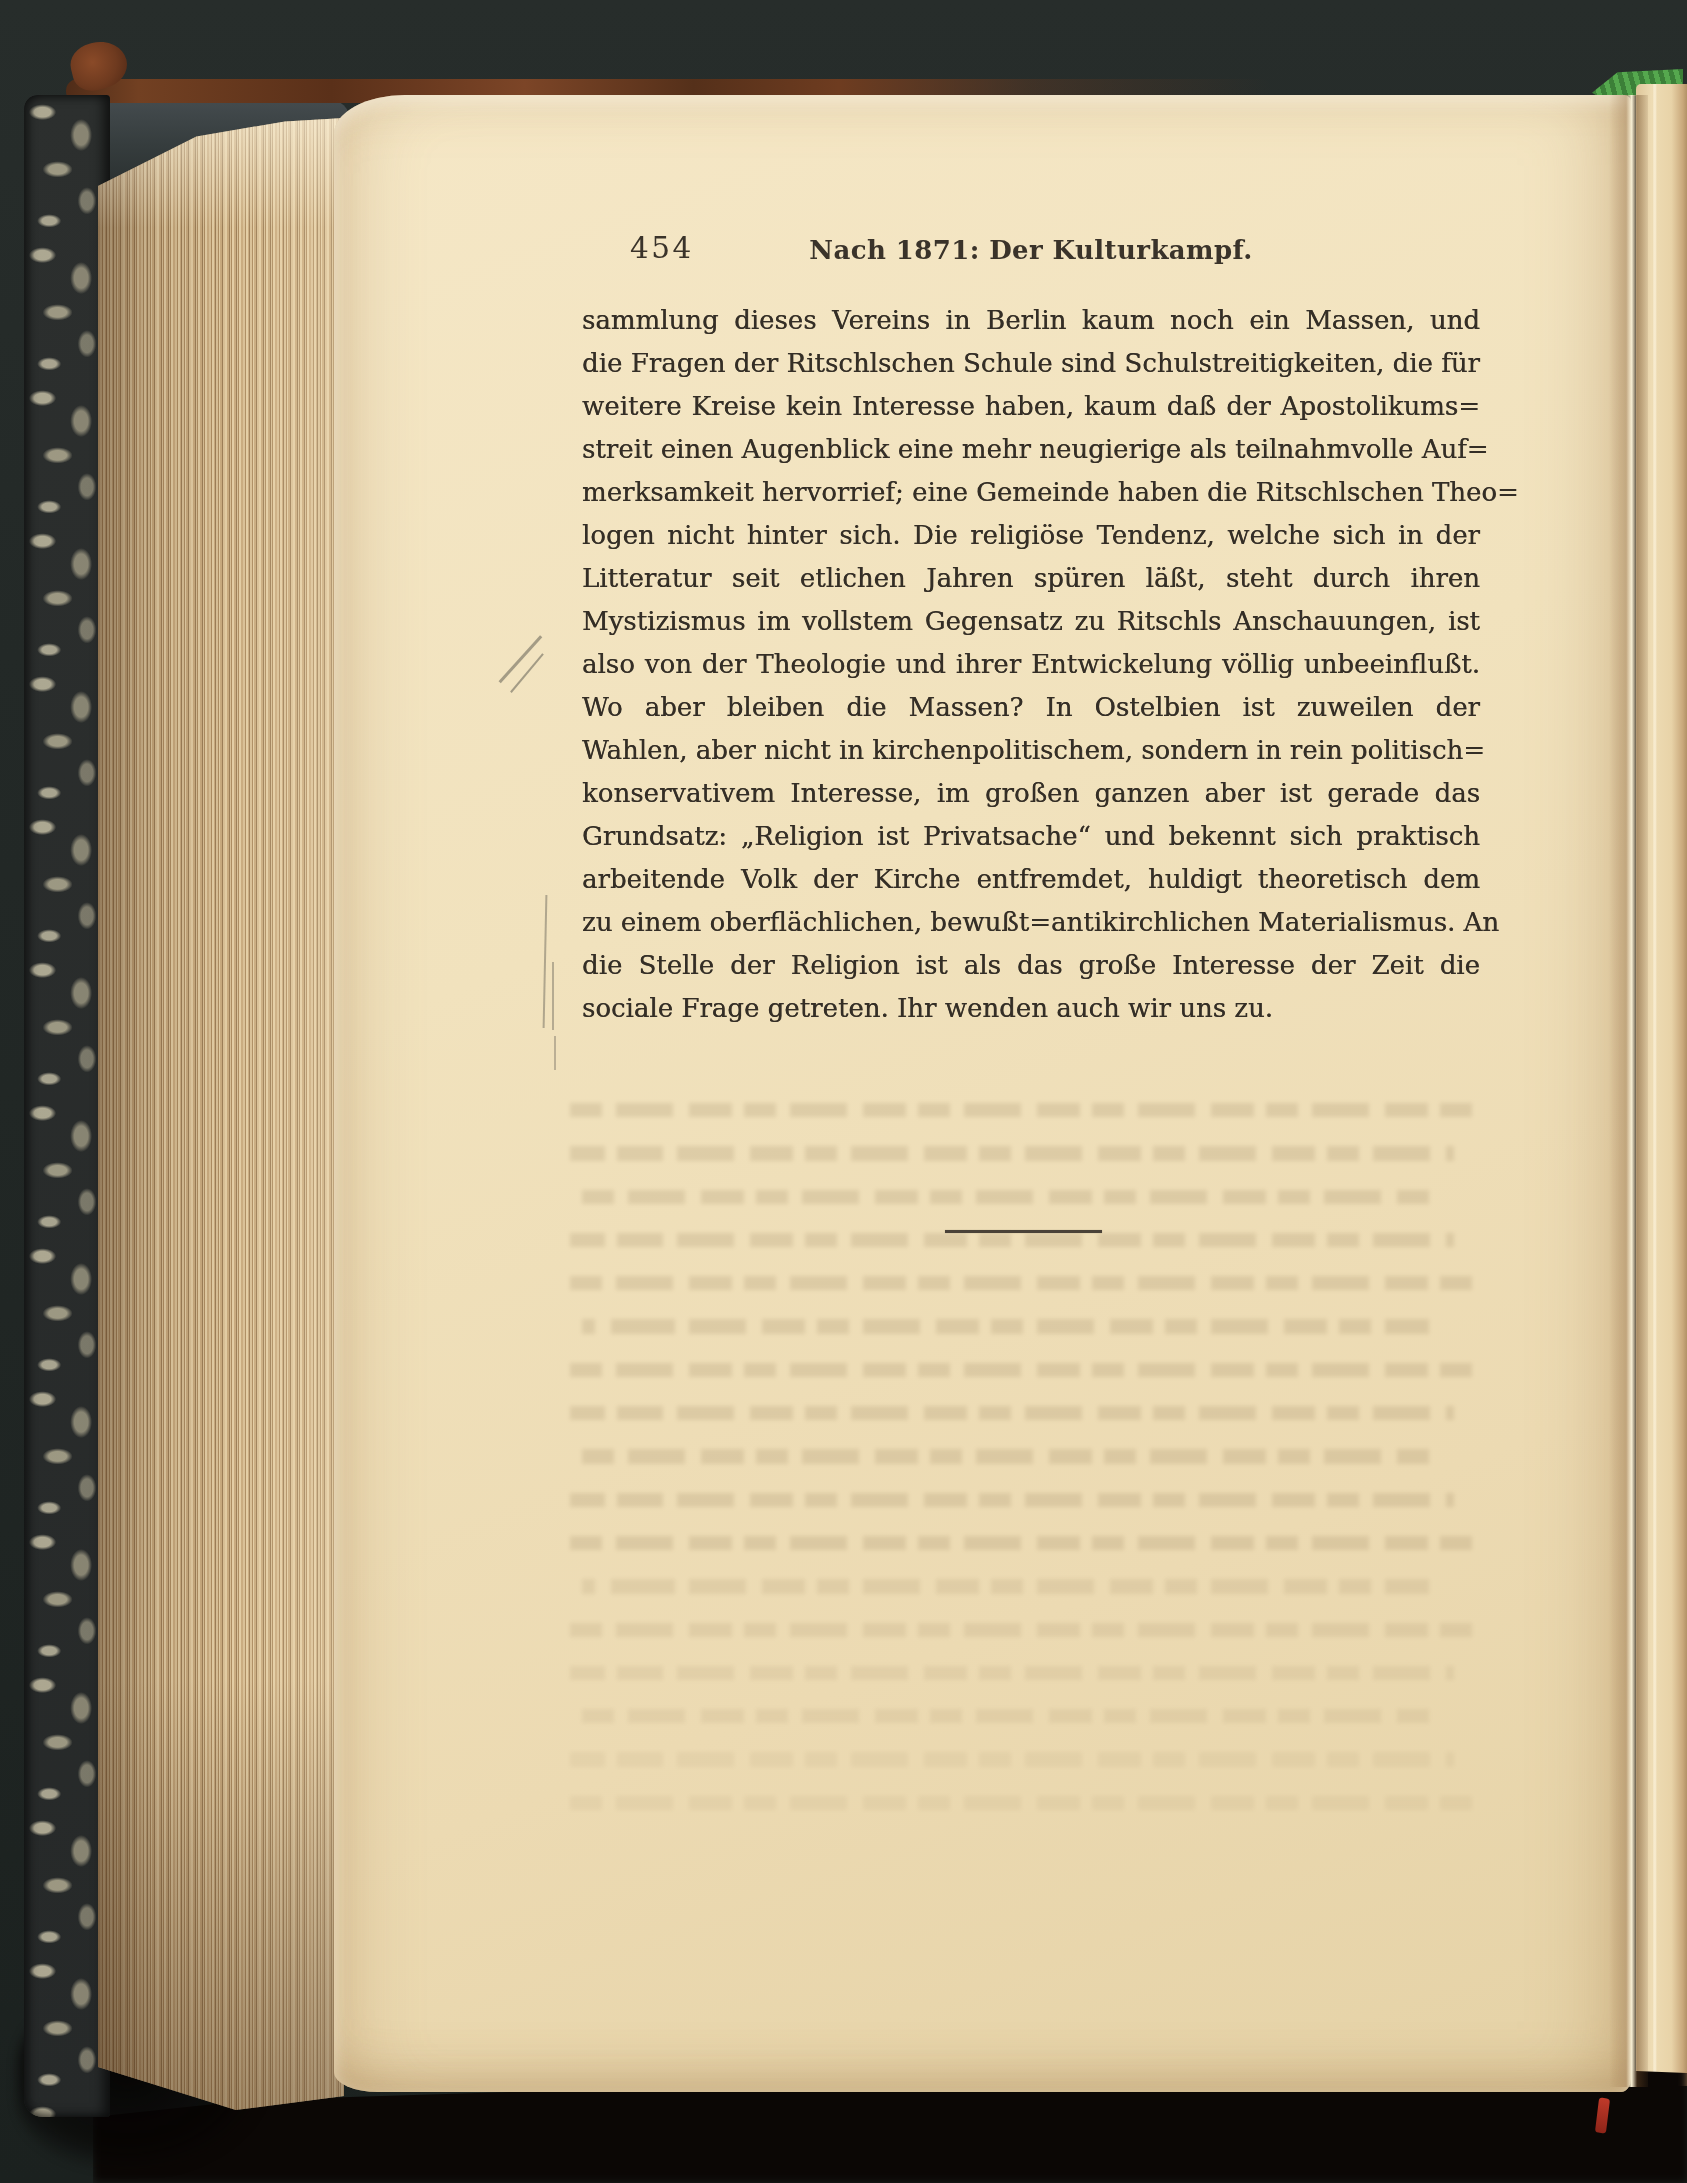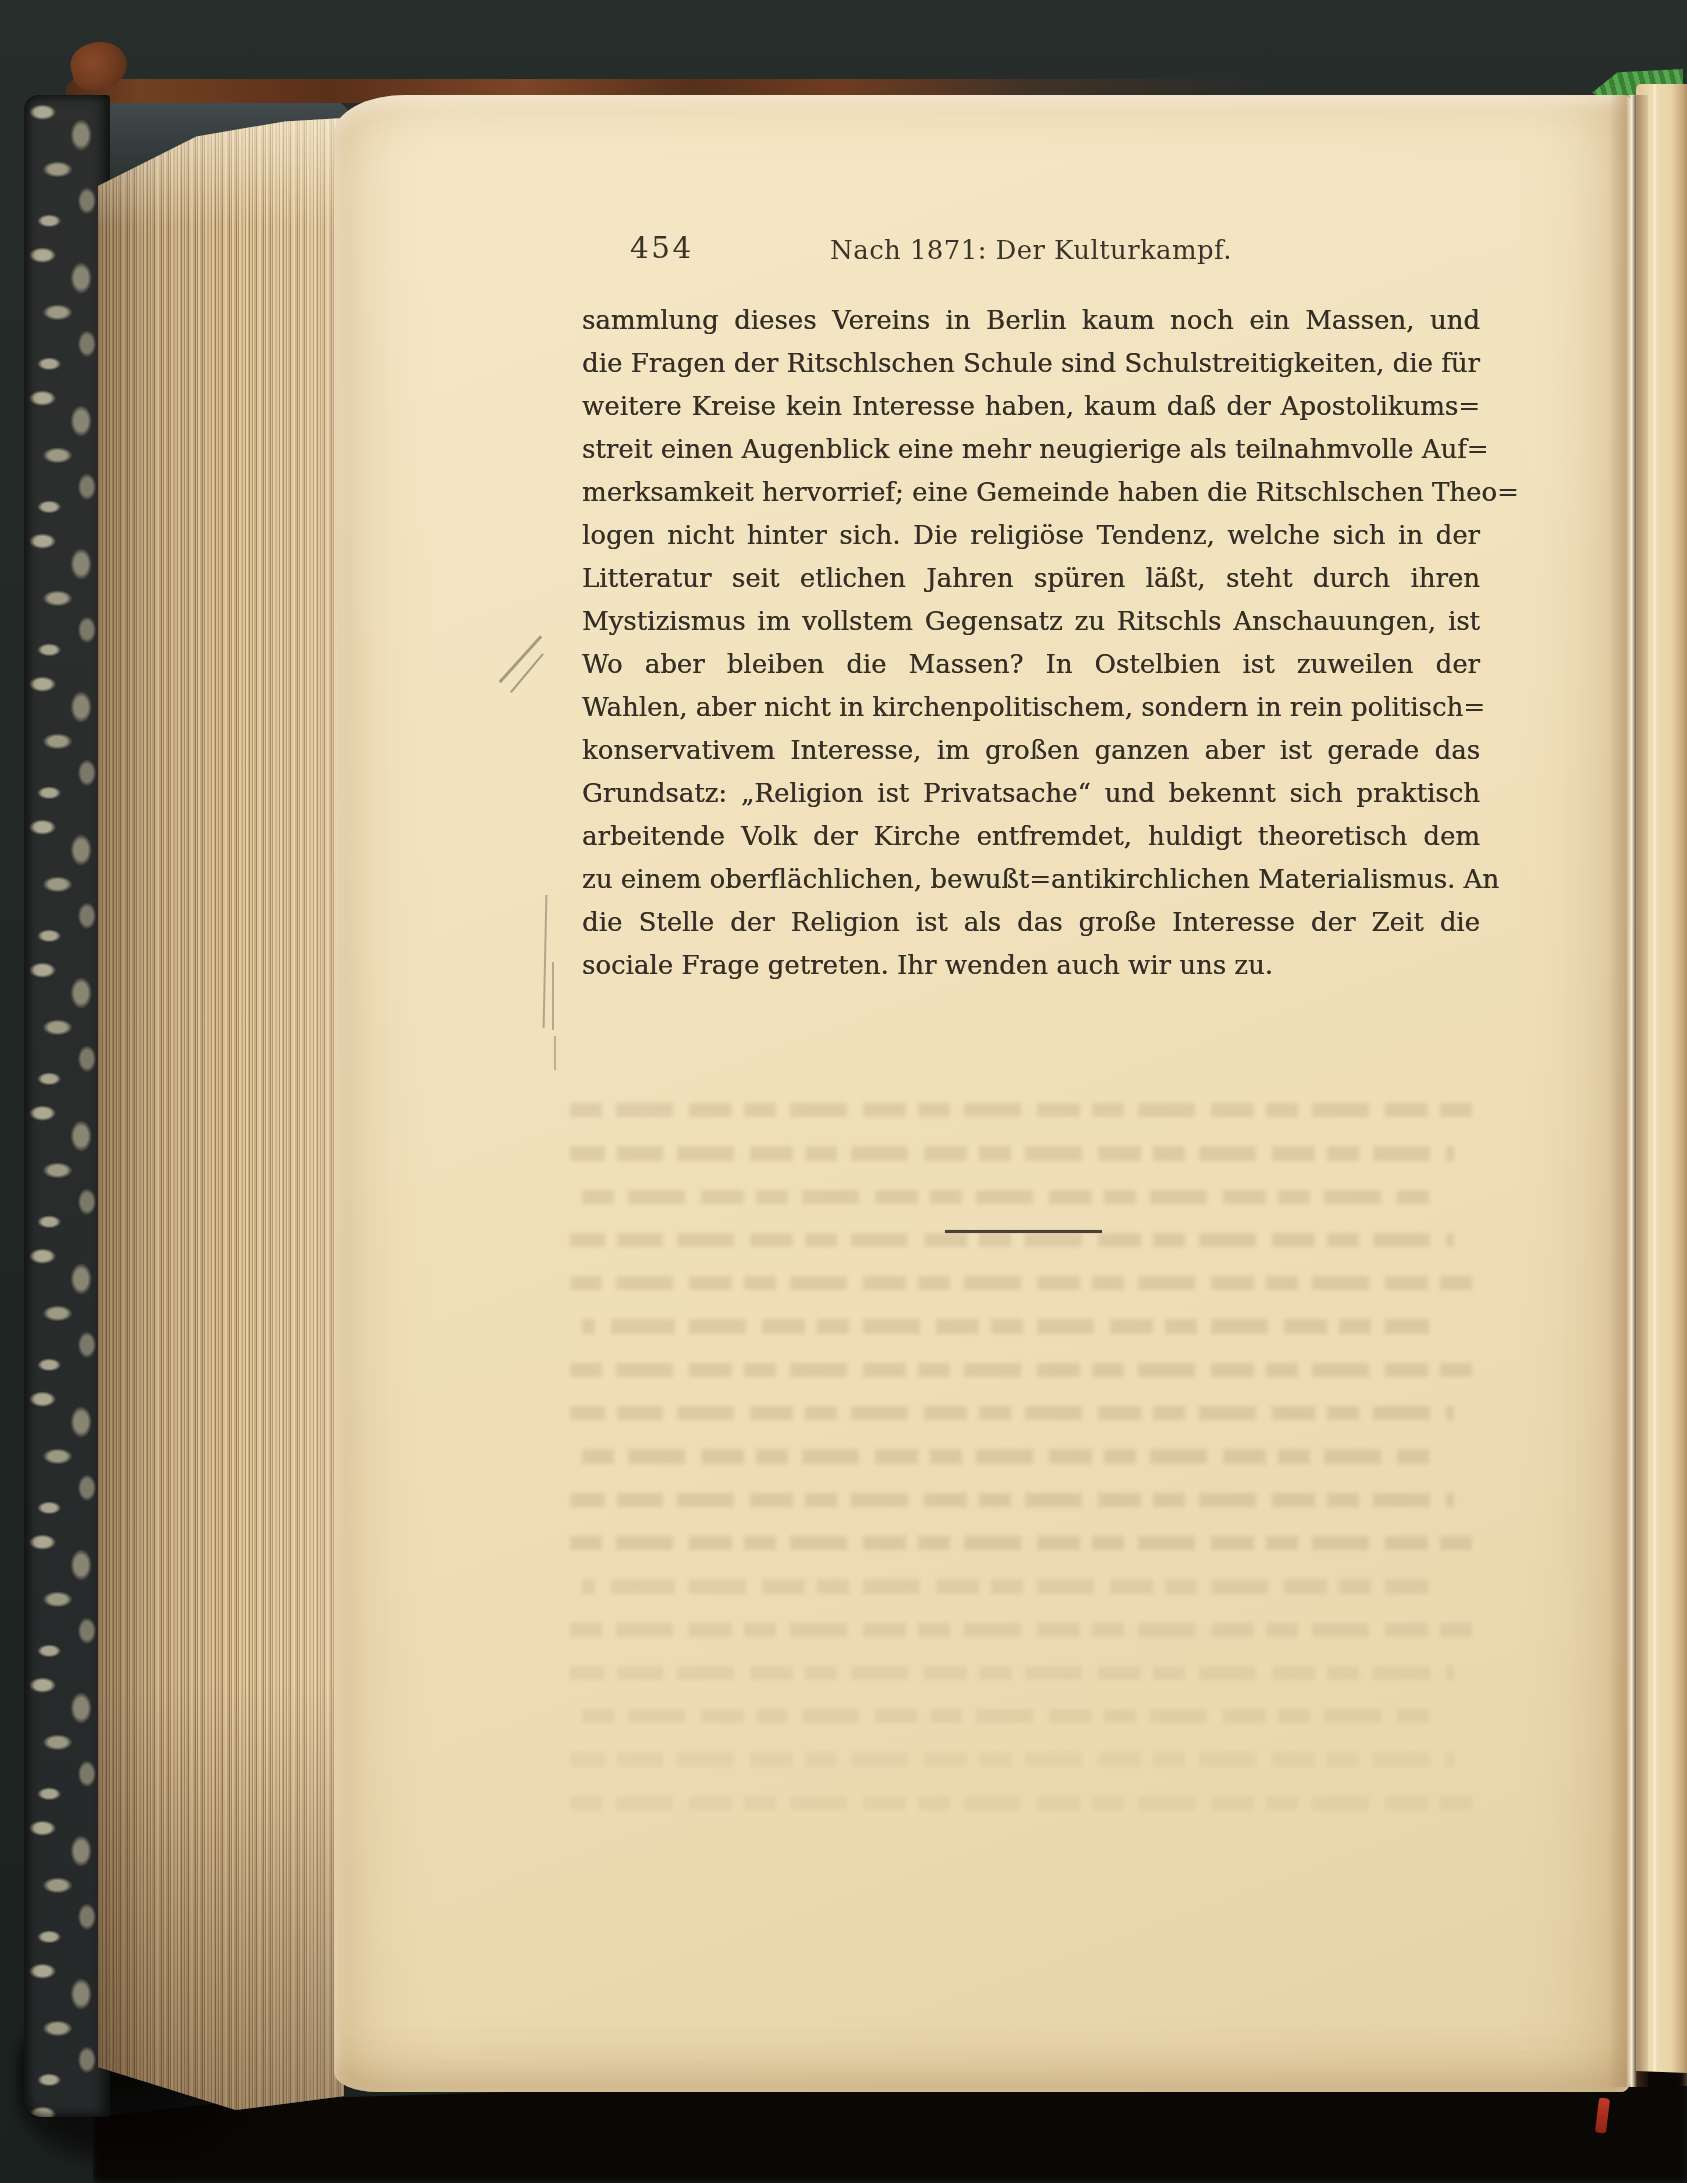--- a/index.html
+++ b/index.html
@@ -84,21 +84,21 @@
   .red-ribbon-tip{
     position:absolute;left:1597px;top:2098px;width:11px;height:35px;border-radius:3.4px;
     background:linear-gradient(180deg,#c03a2a,#8e2418);transform:rotate(7deg);
   }
   
   .page-number{
     position:absolute;left:584px;top:231px;font-size:29.5px;letter-spacing:2.5px;color:#3a332a;margin-left:46px;
   }
   .running-head{
     position:absolute;left:582px;top:235px;width:898px;text-align:center;
-    font-size:26px;font-weight:normal;color:#3a332a;letter-spacing:0.4px;
+    font-size:26px;font-weight:bold;color:#3a332a;letter-spacing:0.4px;
   }
   .body-text{position:absolute;left:582px;top:299px;width:898px;color:#342e26;}
   .line{
     height:43px;line-height:43px;font-size:26px;white-space:nowrap;
     text-align:justify;text-align-last:justify;
     text-shadow:0.3px 0 0 rgba(52,46,38,.85);
   }
   .line.last{text-align:left;text-align-last:left;}
   .divider{
     position:absolute;left:945px;top:1230px;width:157px;height:2.5px;background:#4a4238;
@@ -168,20 +168,21 @@
 
   <div class="body-text">
     <div class="line">sammlung dieses Vereins in Berlin kaum noch ein Massen, und</div>
     <div class="line">die Fragen der Ritschlschen Schule sind Schulstreitigkeiten, die für</div>
     <div class="line">weitere Kreise kein Interesse haben, kaum daß der Apostolikums=</div>
     <div class="line">streit einen Augenblick eine mehr neugierige als teilnahmvolle Auf=</div>
     <div class="line">merksamkeit hervorrief; eine Gemeinde haben die Ritschlschen Theo=</div>
     <div class="line">logen nicht hinter sich.  Die religiöse Tendenz, welche sich in der</div>
     <div class="line">Litteratur seit etlichen Jahren spüren läßt, steht durch ihren</div>
     <div class="line">Mystizismus im vollstem Gegensatz zu Ritschls Anschauungen, ist</div>
+    <div class="line">also von der Theologie und ihrer Entwickelung völlig unbeeinflußt.</div>
     <div class="line">Wo aber bleiben die Massen?  In Ostelbien ist zuweilen der</div>
     <div class="line">Wahlen, aber nicht in kirchenpolitischem, sondern in rein politisch=</div>
     <div class="line">konservativem Interesse, im großen ganzen aber ist gerade das</div>
     <div class="line">Grundsatz: „Religion ist Privatsache“ und bekennt sich praktisch</div>
     <div class="line">arbeitende Volk der Kirche entfremdet, huldigt theoretisch dem</div>
     <div class="line">zu einem oberflächlichen, bewußt=antikirchlichen Materialismus.  An</div>
     <div class="line">die Stelle der Religion ist als das große Interesse der Zeit die</div>
     <div class="line last">sociale Frage getreten.  Ihr wenden auch wir uns zu.</div>
   </div>
 

